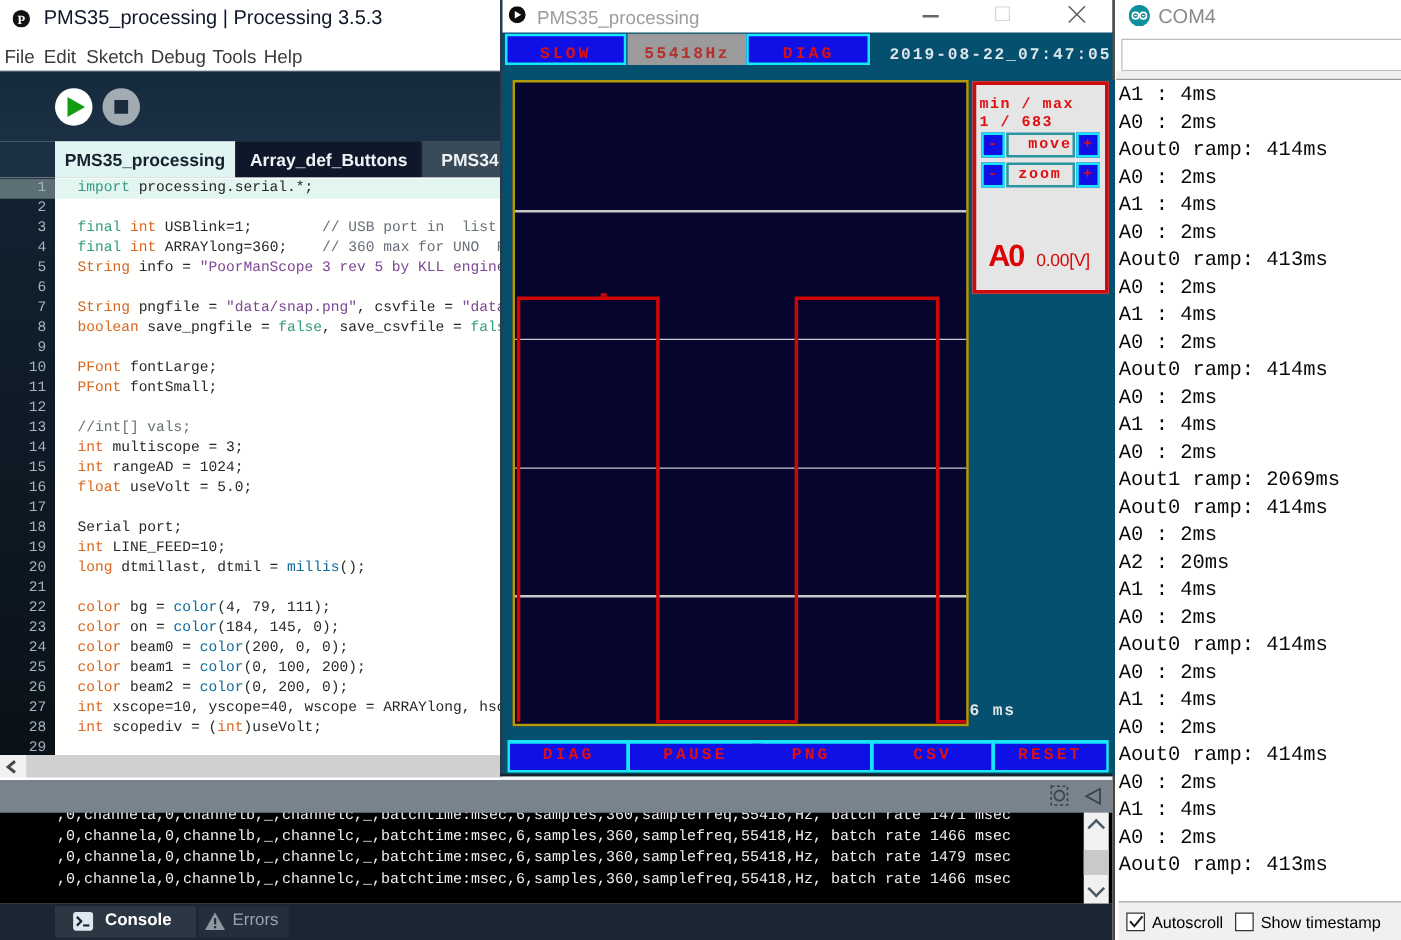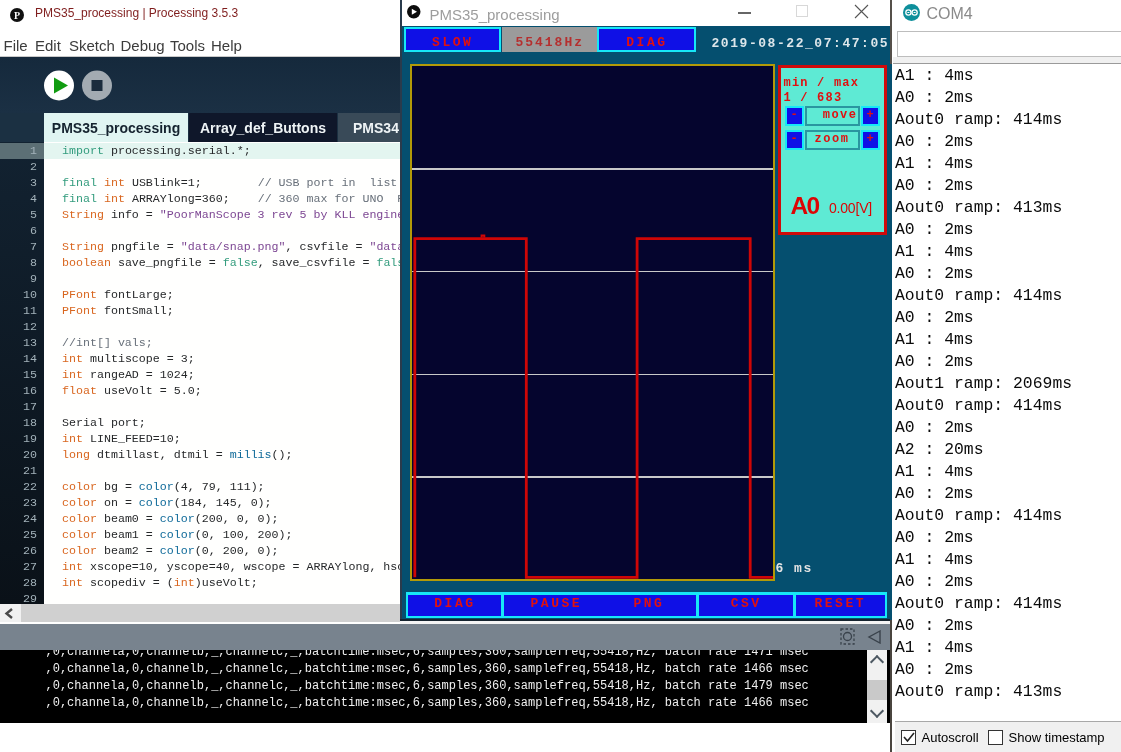--- a/index.html
+++ b/index.html
@@ -1,20 +1,20 @@
 <!DOCTYPE html>
 <html><head><meta charset="utf-8"><style>
 html,body{margin:0;padding:0;}
 body{width:1121px;height:752px;position:relative;overflow:hidden;background:#fff;font-family:"Liberation Sans",sans-serif;}
 .abs{position:absolute;}
 .px{font-family:"Liberation Mono",monospace;font-weight:bold;}
 
 #ide{left:0;top:0;width:890px;height:752px;background:#fff;}
 #ide-title{left:0;top:0;width:890px;height:30px;background:#fff;}
-#ide-title .txt{left:35px;top:6px;font-size:12px;color:#7f1d1d;}
+#ide-title .txt{left:35px;top:6px;font-size:16px;color:#0f172a;}
 #menubar{left:0;top:30px;width:890px;height:26px;background:#fff;border-bottom:1px solid #c9c9c9;}
 .mi{position:absolute;top:6.5px;font-size:15px;color:#3c3c3c;}
 #toolbar{left:0;top:57px;width:890px;height:56px;background:linear-gradient(#15293c,#1b3044);}
 #tabs{left:0;top:113px;width:890px;height:29px;background:#1b3042;}
 .tab{position:absolute;top:0;height:29px;font-size:14px;font-weight:bold;text-align:center;line-height:30px;}
 #code-bg{left:0;top:142px;width:890px;height:462.3px;background:#fffffe;}
 #gutter{left:0;top:142px;width:44px;height:462.3px;background:linear-gradient(#122231,#0a1118);}
 #curline-g{left:0;top:143px;width:44px;height:16px;background:#5c6f75;}
 #curline-c{left:44px;top:143px;width:846px;height:16px;background:#e3f5f0;}
 #linenos{left:0;top:143px;width:37px;margin:0;text-align:right;font-family:"Liberation Mono",monospace;font-size:11.65px;line-height:16px;color:#a3b2ba;}
@@ -36,21 +36,21 @@
 .chev{position:absolute;width:8px;height:8px;border-style:solid;border-color:#4d5862;border-width:2.5px 2.5px 0 0;}
 
 #scope{left:400px;top:0;width:491.5px;height:621px;background:#054f6f;}
 #scope-title{position:absolute;left:0;top:0;width:490px;height:26px;background:#fff;}
 #scope-title .txt{position:absolute;left:29.5px;top:5.5px;font-size:15px;color:#9d9d9d;}
 .btn-blue{background:#0f10e6;border:2px solid #17e7f7;color:#e01010;text-align:center;}
 .red-px{color:#e01010;}
 .bb{top:594.5px;height:21.4px;background:#0f10e6;color:#e01010;text-align:center;font-size:13px;letter-spacing:2.5px;line-height:18.5px;}
 #plot{position:absolute;left:10px;top:63.5px;width:360.5px;height:513px;border:2.2px solid #b29a08;background:#05052e;}
 .grid{position:absolute;left:0;width:360.5px;height:1.5px;background:#c9c9c9;}
-#rpanel{position:absolute;left:378px;top:65px;width:103px;height:164px;border:3px solid #cf0a0a;background:#5eead4;}
+#rpanel{position:absolute;left:378px;top:65px;width:103px;height:164px;border:3px solid #cf0a0a;background:#e5e5e5;}
 
 #serial{left:892px;top:0;width:229px;height:752px;background:#fff;}
 #serial-title{position:absolute;left:0;top:0;width:231px;height:29px;background:#fff;}
 #sinput{position:absolute;left:5px;top:31px;width:230px;height:24px;background:#fff;border:1px solid #bdbdbd;}
 #sout{position:absolute;left:2.5px;top:64px;width:226.5px;height:656px;background:#fff;overflow:hidden;}
 #sout pre{position:absolute;left:0.5px;top:0.5px;margin:0;font-family:"Liberation Mono",monospace;font-size:16.4px;line-height:22px;color:#0a0a0a;}
 #sbottom{position:absolute;left:2.5px;top:720.5px;width:226.5px;height:31.5px;background:#f0f0f0;border-top:1px solid #a8a8a8;}
 .cb{position:absolute;width:13px;height:13px;background:#fff;border:1.8px solid #333;}
 .cblabel{position:absolute;font-size:13px;color:#000;}
 </style></head>
@@ -167,20 +167,36 @@
       <pre>,0,channela,0,channelb,_,channelc,_,batchtime:msec,6,samples,360,samplefreq,55418,Hz, batch rate 1471 msec
 ,0,channela,0,channelb,_,channelc,_,batchtime:msec,6,samples,360,samplefreq,55418,Hz, batch rate 1466 msec
 ,0,channela,0,channelb,_,channelc,_,batchtime:msec,6,samples,360,samplefreq,55418,Hz, batch rate 1479 msec
 ,0,channela,0,channelb,_,channelc,_,batchtime:msec,6,samples,360,samplefreq,55418,Hz, batch rate 1466 msec</pre>
     </div>
   <div class="abs" id="cscroll">
     <div class="thumb"></div>
     <div class="chev" style="left:5px;top:7px;transform:rotate(-45deg);"></div>
     <div class="chev" style="left:5px;top:56px;transform:rotate(135deg);"></div>
   </div>
+  <div class="abs" id="tabbar">
+    <div class="abs" style="left:44px;top:2px;width:113px;height:25px;background:#2b3844;"></div>
+    <svg class="abs" style="left:58px;top:6px" width="17" height="16">
+        <rect x="0.5" y="0.5" width="16" height="15" rx="2.5" fill="#dde9ee"></rect>
+        <path d="M3.5 4.5 L7 8 L3.5 11.5" stroke="#15222d" stroke-width="1.7" fill="none"></path>
+        <rect x="8.5" y="10.5" width="5" height="1.7" fill="#15222d"></rect>
+      </svg>
+    <div class="abs" style="left:84px;top:5px;font-size:13.5px;font-weight:bold;color:#fff;">Console</div>
+    <div class="abs" style="left:159px;top:2px;width:72px;height:25px;background:#232f3a;"></div>
+    <svg class="abs" style="left:163px;top:6px" width="18" height="16">
+        <path d="M9 1 L17 15 L1 15 Z" fill="#8c98a2"></path>
+        <rect x="8.2" y="5.5" width="1.8" height="5" fill="#232f3a"></rect>
+        <rect x="8.2" y="11.8" width="1.8" height="1.8" fill="#232f3a"></rect>
+      </svg>
+    <div class="abs" style="left:186px;top:5px;font-size:13.5px;color:#97a3ac;">Errors</div>
+  </div>
 </div>
 
 <div class="abs" id="scope">
   <div class="abs" style="left:0;top:0;width:2.2px;height:621px;background:#2a3b4c;z-index:5"></div>
   <div class="abs" style="left:0;top:619.4px;width:490px;height:1.6px;background:#15232e;z-index:5"></div>
   <div id="scope-title">
     <svg class="abs" style="left:7.3px;top:5px" width="13.5" height="13.5">
         <circle cx="6.75" cy="6.75" r="6.75" fill="#0c0c0c"></circle>
         <path d="M4.8 3.8 L10 6.75 L4.8 9.7 Z" fill="#fff"></path>
       </svg>

